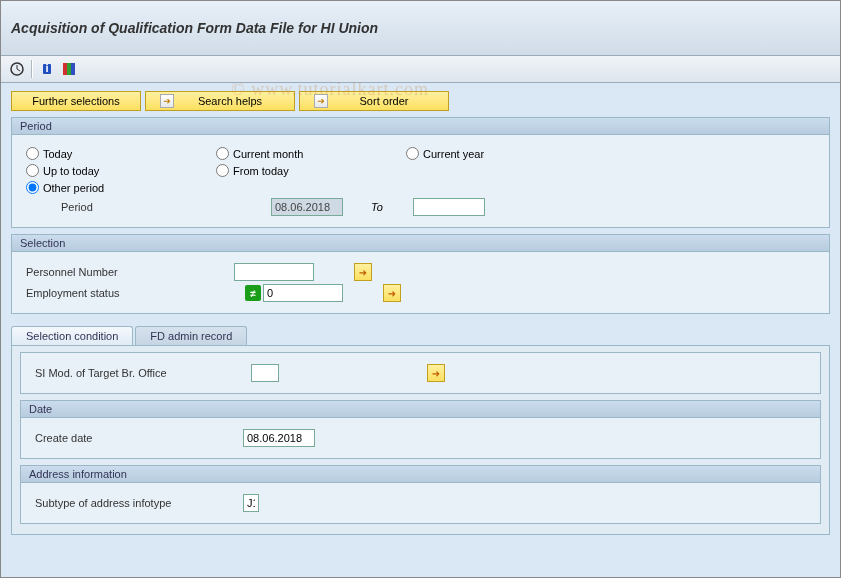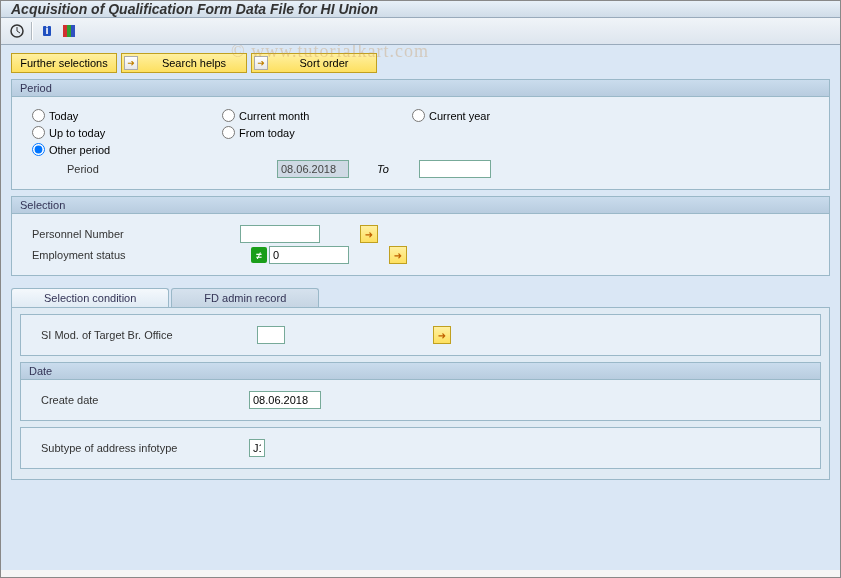--- a/index.html
+++ b/index.html
@@ -1,44 +1,44 @@
 <!DOCTYPE html>
 <html><head>
 <meta charset="utf-8">
 <style>
 * { box-sizing: border-box; margin: 0; padding: 0; font-family: Arial, sans-serif; font-size: 11px; }
 body { background: #f5f5f5; width: 841px; height: 578px; border: 1px solid #888; }
-.title-bar { background: linear-gradient(#e8f0f8, #d0dce8); border-bottom: 1px solid #9ab; padding: 0 10px; font-size: 14px; font-weight: bold; font-style: italic; color: #333; }
+.title-bar { background: linear-gradient(#e8f0f8, #d0dce8); border-bottom: 1px solid #9ab; padding: 19px 10px; font-size: 14px; font-weight: bold; font-style: italic; color: #333; }
 .toolbar { background: linear-gradient(#f0f4f8, #dde5ee); border-bottom: 1px solid #9ab; padding: 4px 8px; display: flex; gap: 6px; align-items: center; }
 .toolbar-icon { width: 16px; height: 16px; display: inline-flex; align-items: center; justify-content: center; cursor: pointer; border: 1px solid transparent; border-radius: 2px; }
 .toolbar-sep { width: 0; height: 18px; border-left: 1px solid #b0b8c0; border-right: 1px solid #fff; }
 .content { background: #dae7f5; padding: 8px 10px; height: 525px; overflow: hidden; position: relative; }
 .watermark { position: absolute; top: -4px; left: 230px; color: rgba(200,150,90,0.35); font-size: 18px; pointer-events: none; font-family: serif; letter-spacing: 1px; }
 .action-btns { display: flex; gap: 4px; margin-bottom: 6px; }
-.yellow-btn { background: linear-gradient(#fff0a0,#fde060); border: 1px solid #c0a020; padding: 2px 2px; display: flex; align-items: center; gap: 6px; cursor: pointer; min-height: 20px; }
+.yellow-btn { background: linear-gradient(#fff0a0,#fde060); border: 1px solid #c0a020; padding: 2px 14px; display: flex; align-items: center; gap: 6px; cursor: pointer; min-height: 20px; }
 .yellow-btn .arrow { width: 14px; height: 14px; background: linear-gradient(#fff, #e8e8e8); border: 1px solid #aaa; display: inline-flex; align-items: center; justify-content: center; font-size: 9px; color: #c08000; }
 .yellow-btn-text { min-width: 100px; text-align: center; }
 .groupbox { border: 1px solid #9ab8c8; background: #e8f0f8; margin-bottom: 6px; }
 .groupbox-title { background: linear-gradient(#cadced,#b8ccdf); border-bottom: 1px solid #9ab8c8; padding: 2px 8px; color: #335; font-size: 11px; }
-.groupbox-body { padding: 8px 20px; background: #e8f0f8; }
+.groupbox-body { padding: 8px 14px; background: #e8f0f8; }
 .radio-row { display: flex; align-items: center; margin: 4px 0; }
 .radio-row label { display: flex; align-items: center; gap: 4px; cursor: pointer; }
 .radio-col { display: inline-block; vertical-align: top; }
 .rc1 { width: 190px; } .rc2 { width: 190px; } .rc3 { width: 190px; }
 .field-row { display: flex; align-items: center; margin: 3px 0; }
 .field-label { width: 208px; color: #333; }
 .field-label-indent { width: 210px; margin-left: 35px; color: #333; }
 .text-input { border: 1px solid #7a9; background: #fff; height: 18px; padding: 0 3px; }
 .text-input[readonly] { background: #cfd9e4; color: #444; }
 .to-label { margin: 0 30px 0 28px; font-style: italic; }
 .multi-btn { width: 18px; height: 18px; background: linear-gradient(#fff0a0,#fde060); border: 1px solid #c0a020; display: inline-flex; align-items: center; justify-content: center; cursor: pointer; margin-left: 40px; font-size: 10px; color: #c06000; }
 .status-icon { width: 16px; height: 16px; background: #1a9e1a; border-radius: 2px; margin-right: 2px; display: inline-flex; align-items: center; justify-content: center; color: #fff; font-weight: bold; font-size: 10px; }
 .tabstrip { margin-top: 12px; }
 .tabs { display: flex; }
-.tab { background: linear-gradient(#d6e2ee,#c6d5e3); border: 1px solid #9ab8c8; border-bottom: none; padding: 3px 32px; margin-right: 2px; cursor: pointer; border-radius: 3px 3px 0 0; color: #335; }
+.tab { background: linear-gradient(#d6e2ee,#c6d5e3); border: 1px solid #9ab8c8; border-bottom: none; padding: 3px 14px; margin-right: 2px; cursor: pointer; border-radius: 3px 3px 0 0; color: #335; }
 .tab.active { background: linear-gradient(#f4f8fc,#e0ebf4); font-weight: normal; }
 .tab-panel { border: 1px solid #9ab8c8; background: #e0ebf4; padding: 6px 8px 10px; }
 input[type=radio] { cursor: pointer; }
 svg { vertical-align: middle; }
 </style>
 </head>
 <body>
 
 <div class="title-bar">Acquisition of Qualification Form Data File for HI Union</div>
 
@@ -175,20 +175,21 @@
         <div class="groupbox-title">Date</div>
         <div class="groupbox-body">
           <div class="field-row">
             <span class="field-label">Create date</span>
             <input class="text-input" style="width: 72px;" value="08.06.2018">
           </div>
         </div>
       </div>
 
       <div class="groupbox" style="margin-bottom:0">
+        <div class="groupbox-title">Address information</div>
         <div class="groupbox-body">
           <div class="field-row">
             <span class="field-label">Subtype of address infotype</span>
             <input class="text-input" style="width: 16px;" value="J1">
           </div>
         </div>
       </div>
 
     </div>
   </div>

